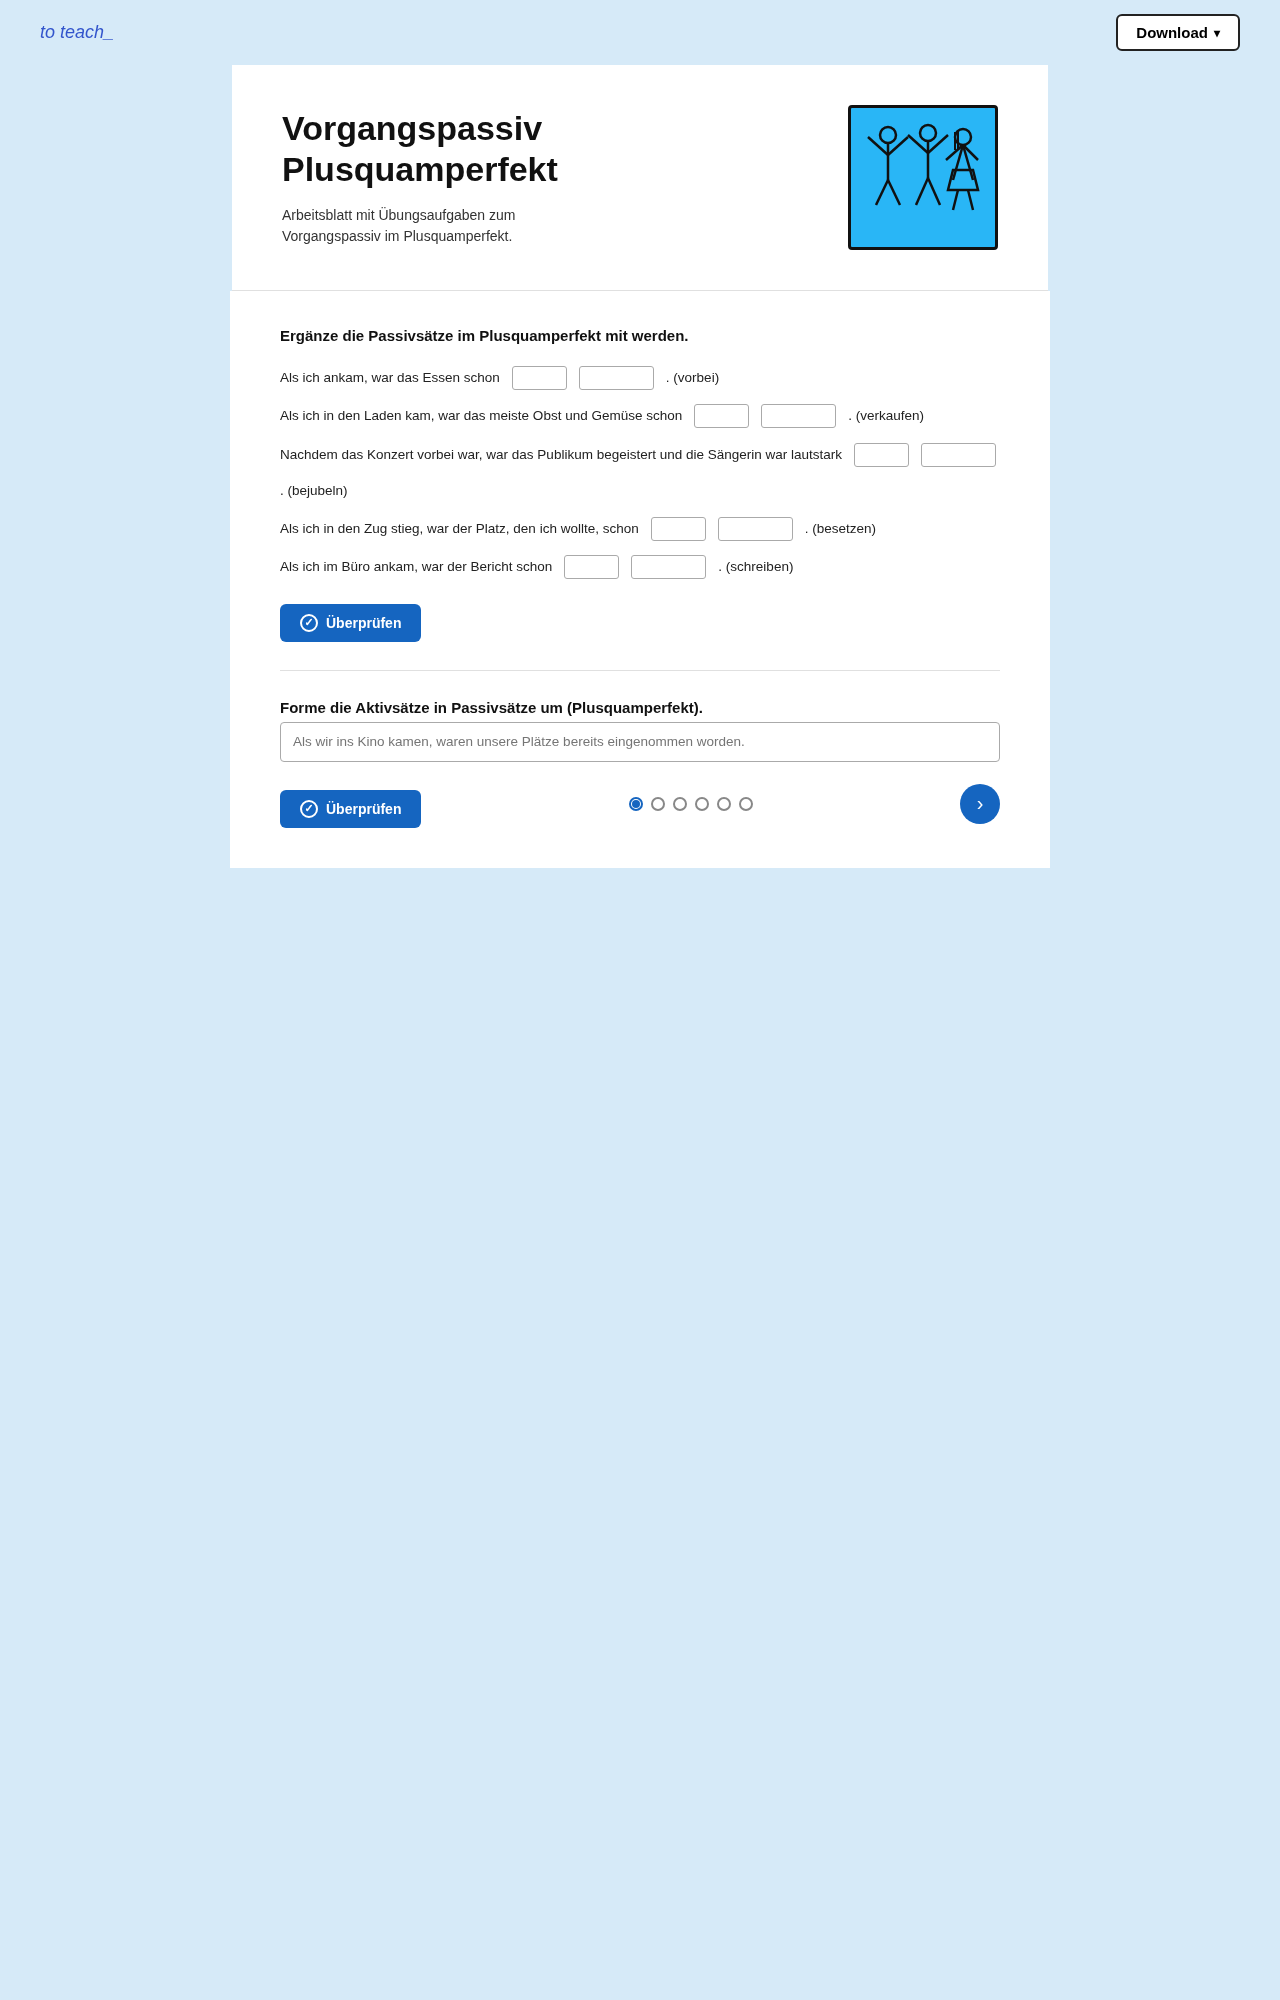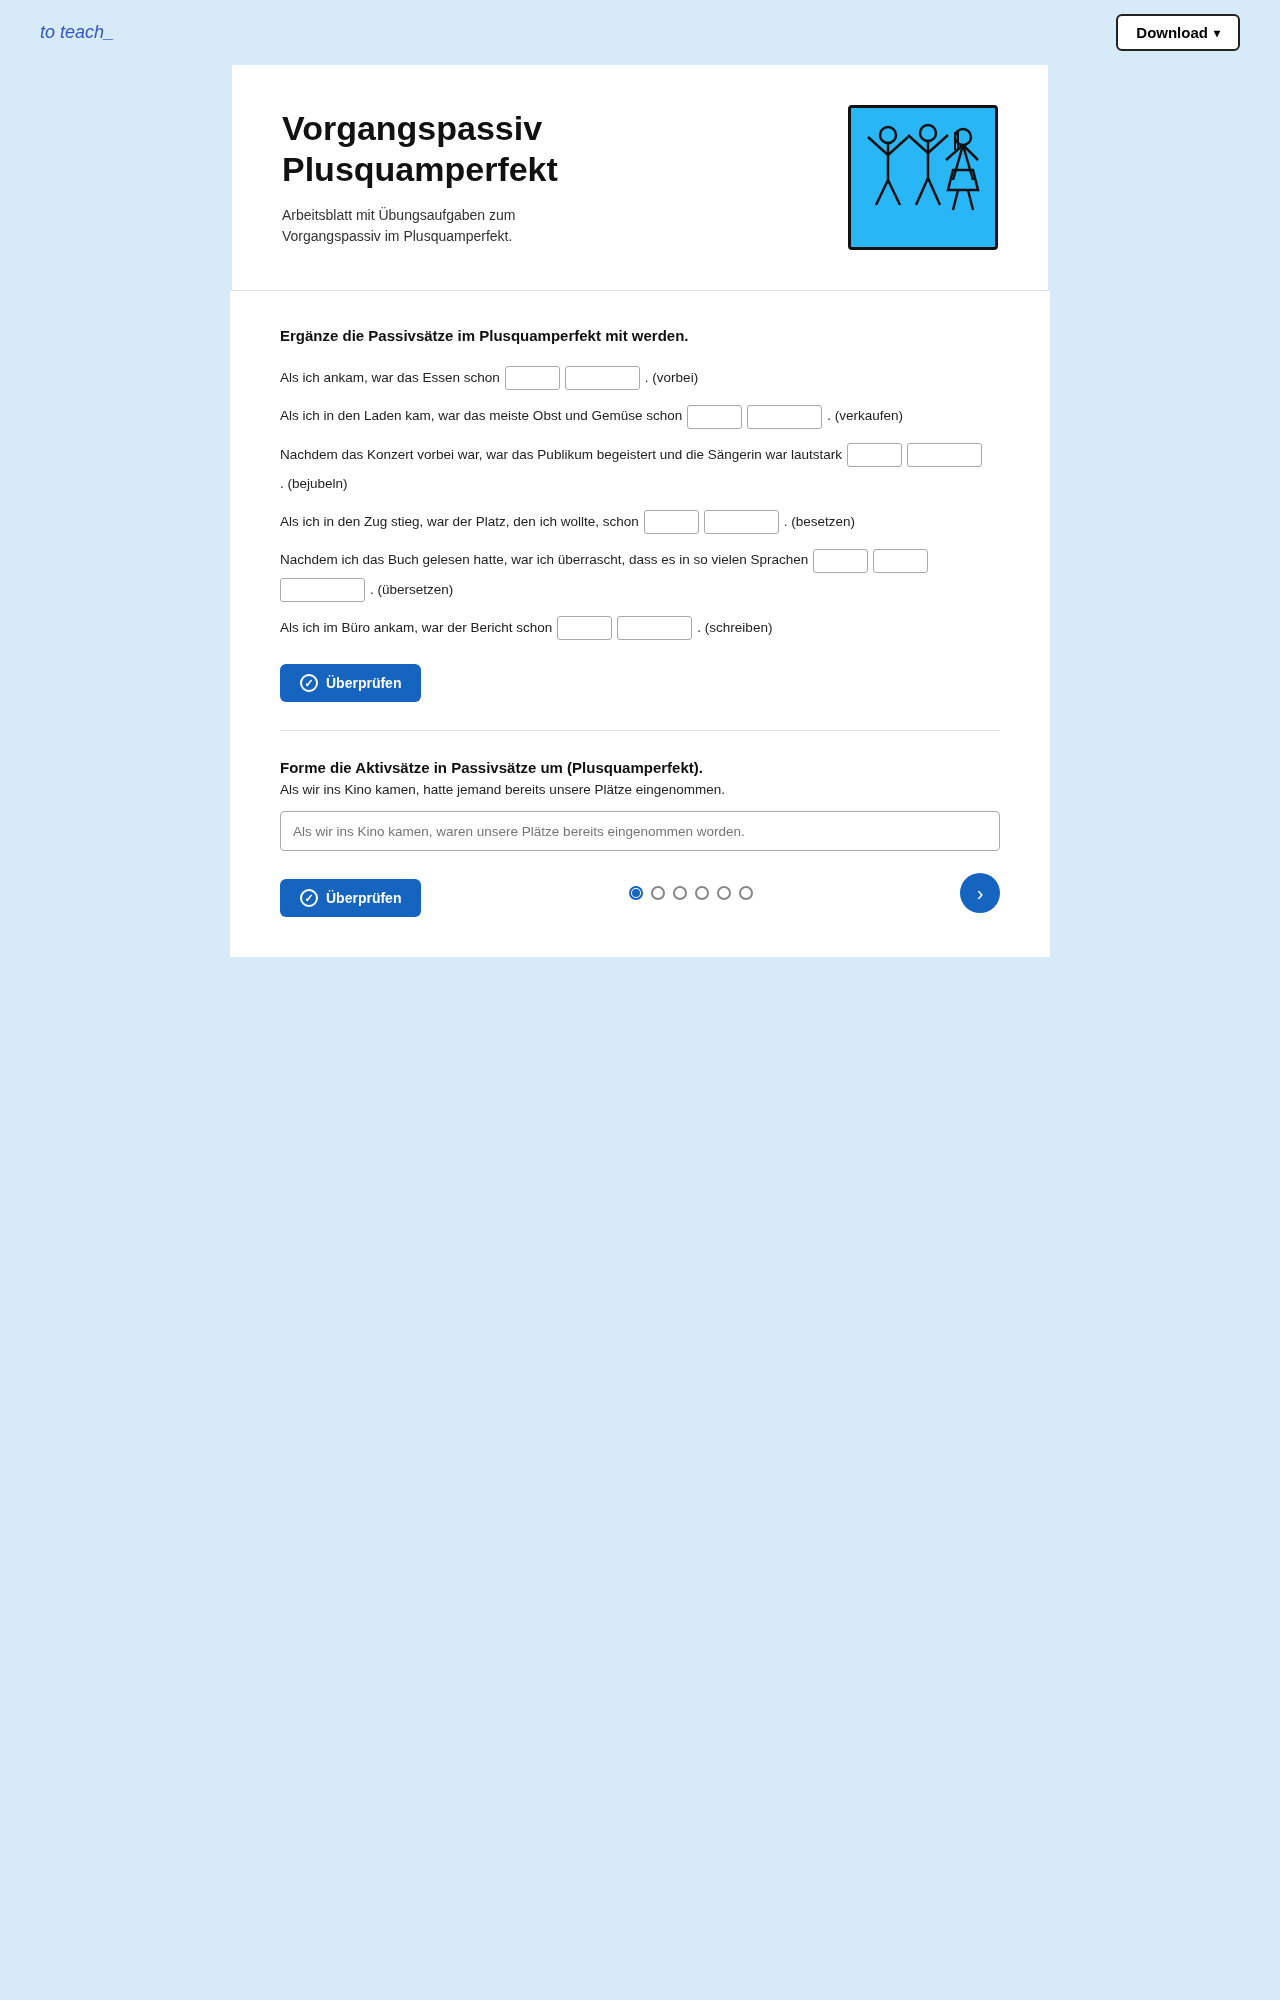--- a/index.html
+++ b/index.html
@@ -83,23 +83,23 @@
       padding: 36px 50px 40px;
     }
     .section-title {
       font-size: 15px;
       font-weight: 700;
       margin-bottom: 22px;
       color: #111;
     }
     .exercise-row {
       display: flex;
-      align-items: flex-end;
+      align-items: flex-start;
       flex-wrap: wrap;
-      gap: 5px;
+      gap: 12px;
       margin-bottom: 14px;
       font-size: 13.5px;
       color: #222;
       line-height: 1.8;
     }
     .fill-input {
       border: 1px solid #aaa;
       border-radius: 3px;
       height: 24px;
       width: 70px;
@@ -305,47 +305,39 @@
 
       
       <div class="exercise-row">
         <span>Als ich in den Zug stieg, war der Platz, den ich wollte, schon</span>
         <input class="fill-input fill-input-sm" type="text" style="">
         <input class="fill-input fill-input-md" type="text" style="">
         <span>. (besetzen)</span>
       </div>
 
       
-      <div class="exercise-row">
-        <span>Nachdem ich das Buch gelesen hatte, war ich überrascht, dass es in so vielen Sprachen</span>
-        <input class="fill-input fill-input-sm" type="text" style="">
-        <input class="fill-input fill-input-sm" type="text" style="">
-        <input class="fill-input fill-input-lg" type="text" style="">
-        <span>. (übersetzen)</span>
-      </div>
 
       
       <div class="exercise-row">
         <span>Als ich im Büro ankam, war der Bericht schon</span>
         <input class="fill-input fill-input-sm" type="text" style="">
         <input class="fill-input fill-input-md" type="text" style="">
         <span>. (schreiben)</span>
       </div>
 
       <button class="check-btn">
         <span class="check-icon">✓</span>
         <span>Überprüfen</span>
       </button>
     </div>
 
     <hr class="divider">
 
     <div>
       <div class="section2-title">Forme die Aktivsätze in Passivsätze um (Plusquamperfekt).</div>
-      <div class="section2-subtitle">Als wir ins Kino kamen, hatte jemand bereits unsere Plätze eingenommen.</div>
       <input class="text-input-full" type="text" placeholder="Als wir ins Kino kamen, waren unsere Plätze bereits eingenommen worden." style="">
 
       <div class="bottom-row">
         <button class="check-btn">
           <span class="check-icon">✓</span>
           <span>Überprüfen</span>
         </button>
 
         <div class="pagination">
           <span class="dot active"></span>

